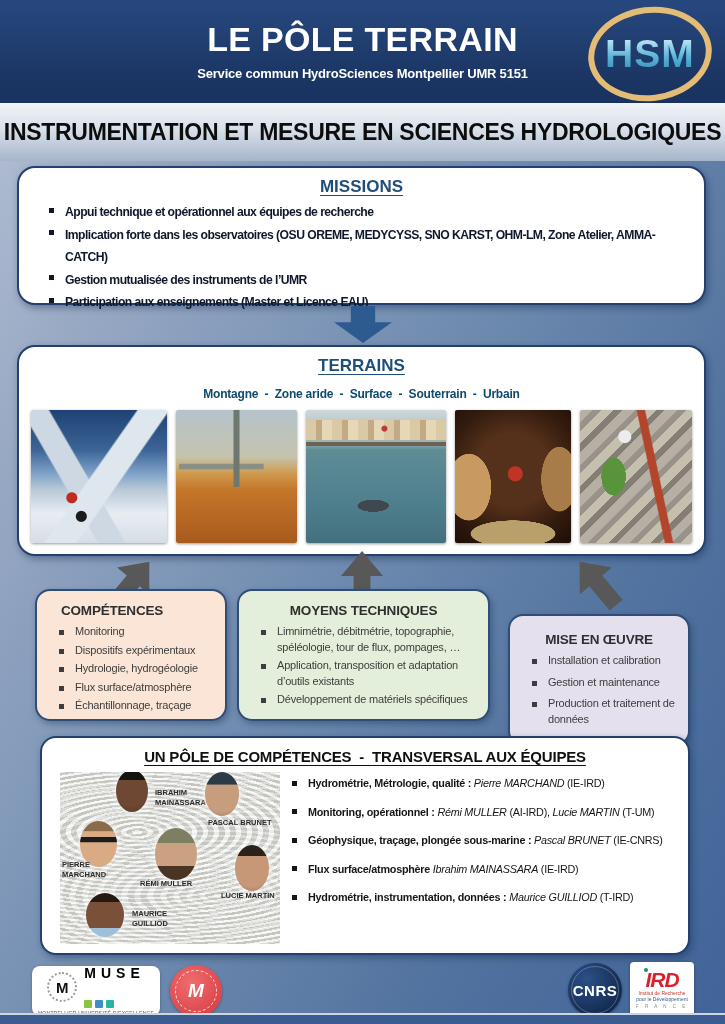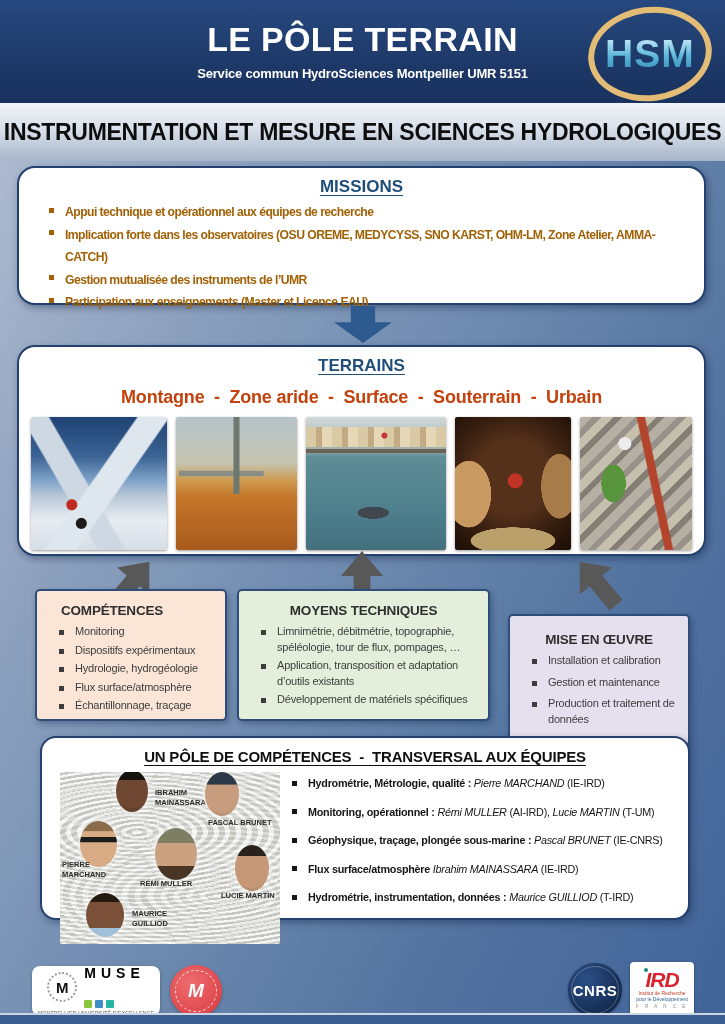--- a/index.html
+++ b/index.html
@@ -28,29 +28,29 @@
 
   
   .box{position:absolute;background:#fff;border:2px solid #24406e;border-radius:18px;
     box-shadow:2px 3px 7px rgba(15,35,70,.4);box-sizing:border-box;}
   .box h2{margin:9px 0 3px;text-align:center;font-size:17px;color:#1f4e79;
     text-decoration:underline;text-underline-offset:3px;}
   .missions{left:17px;top:166px;width:689px;height:139px;}
   .blist{list-style:none;margin:4px 0 0;padding:0 12px 0 30px;}
   .blist li{position:relative;padding-left:16px;}
   .blist li::before{content:"";position:absolute;left:0;top:.55em;width:5px;height:5px;background:currentColor;}
-  .navy li{color:#a16207;font-weight:700;font-size:12.2px;line-height:1.85;letter-spacing:-0.55px;}
+  .navy li{color:#0f172a;font-weight:700;font-size:12.2px;line-height:1.85;letter-spacing:-0.55px;}
 
   
   .arrow-down{position:absolute;left:334px;top:306px;width:58px;height:37px;background:#2e5b8f;
     clip-path:polygon(29% 0,71% 0,71% 44%,100% 44%,50% 100%,0 44%,29% 44%);}
 
   
   .terrains{left:17px;top:345px;width:689px;height:211px;}
-  .tsub{text-align:center;font-size:18px;font-weight:700;color:#c2410c;margin-top:11px;letter-spacing:-0.2px;}
+  .tsub{text-align:center;font-size:12px;font-weight:700;color:#0c4a6e;margin-top:11px;letter-spacing:-0.2px;}
   .photos{display:flex;justify-content:center;gap:9px;margin-top:9px;padding:0 12px;}
   .photo{height:133px;border-radius:2px;box-shadow:0 1px 3px rgba(0,0,0,.4);}
   .p1{width:138px;background:
     radial-gradient(circle at 30% 66%,#c02a20 0 5px,rgba(0,0,0,0) 6px),
     radial-gradient(circle at 37% 80%,#1b1b1b 0 5px,rgba(0,0,0,0) 6px),
     linear-gradient(125deg,rgba(255,255,255,0) 46%,#dfe7ee 47% 60%,rgba(255,255,255,0) 61%),
     linear-gradient(240deg,rgba(255,255,255,0) 55%,#cdd8e2 56% 68%,rgba(255,255,255,0) 69%),
     linear-gradient(180deg,#1e4273 0%,#3c6496 30%,#7fa3c8 48%,#b9c9d8 60%,#e8edf2 78%,#d5dde5 100%);}
   .p2{width:122px;background:
     linear-gradient(90deg,rgba(0,0,0,0) 47%,#6e786f 48% 52%,rgba(0,0,0,0) 53%) 0 0/100% 58% no-repeat,
@@ -75,35 +75,35 @@
     repeating-linear-gradient(135deg,#b6b0a4 0 9px,#98928a 9px 15px,#c5bfae 15px 24px,#847e74 24px 30px);}
 
   
   .uparrow{position:absolute;width:42px;height:57px;background:#585858;
     clip-path:polygon(50% 0,100% 44%,70% 44%,70% 100%,30% 100%,30% 44%,0 44%);}
   .a1{left:110px;top:555px;transform:rotate(40deg);}
   .a2{left:341px;top:551px;}
   .a3{left:577px;top:555px;transform:rotate(-40deg);}
 
   
-  .cap{position:absolute;border:2px solid #2e4e79;border-radius:5px;box-sizing:border-box;
+  .cap{position:absolute;border:2px solid #2e4e79;border-radius:15px;box-sizing:border-box;
     box-shadow:2px 3px 6px rgba(15,35,70,.35);}
   .cap h3{margin:12px 12px 6px;font-size:13.5px;color:#2f2f2f;letter-spacing:-0.2px;}
   .c1{left:35px;top:589px;width:192px;height:132px;background:#fbe5d6;}
   .c1 h3{margin-left:24px;}
   .c2{left:237px;top:589px;width:253px;height:132px;background:#e3efda;}
   .c2 h3{text-align:center;}
   .c3{left:508px;top:589px;width:182px;height:132px;background:#e5e0ed;margin-top:25px;}
   .c3 h3{text-align:center;margin-top:16px;}
   .cap .blist{padding:0 8px 0 22px;margin-top:2px;}
   .cap .blist li{color:#3d3d3d;font-weight:400;font-size:11px;line-height:1.42;margin-bottom:3px;letter-spacing:-0.2px;}
   .c3 .blist li{margin-bottom:6px;}
 
   
-  .team{left:40px;top:736px;width:650px;height:184px;border-radius:16px;}
+  .team{left:40px;top:736px;width:650px;height:219px;border-radius:16px;}
   .team h2{font-size:15px;color:#101010;margin-top:10px;letter-spacing:-0.2px;}
   .collage{position:absolute;left:18px;top:34px;width:220px;height:172px;overflow:hidden;
     background-color:#e3e3df;border-radius:2px;
     background-image:
      repeating-radial-gradient(ellipse 70px 26px at 35% 35%,rgba(255,255,255,.55) 0 5px,rgba(165,165,158,.28) 5px 11px),
      repeating-radial-gradient(ellipse 90px 34px at 72% 72%,rgba(255,255,255,.45) 0 6px,rgba(150,150,143,.22) 6px 13px);}
   .face{position:absolute;border-radius:50%;box-shadow:0 0 7px rgba(255,255,255,.9);}
   .f1{left:56px;top:-2px;width:32px;height:42px;background:
     linear-gradient(180deg,#16120e 0 24%,rgba(0,0,0,0) 25%),
     radial-gradient(circle at 50% 46%,#6e4832 0 60%,#52382a 100%);}

